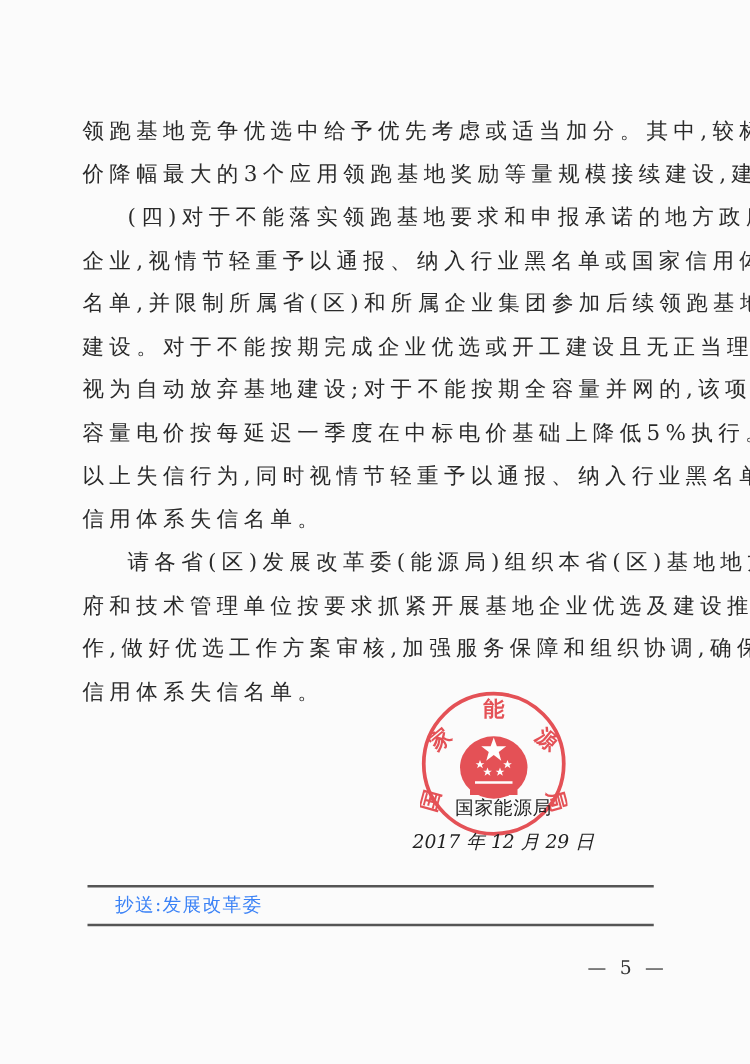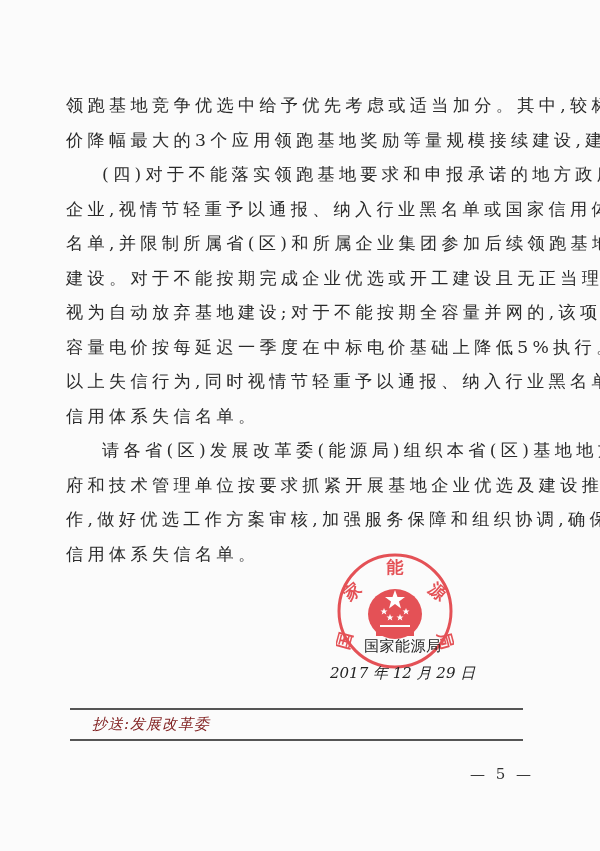--- a/index.html
+++ b/index.html
@@ -24,21 +24,21 @@
   .sig-date { letter-spacing: 0px; font-style: italic; }
   .seal {
     position: absolute; left: 336px; top: 552px; width: 118px; height: 118px;
     opacity: 0.85;
   }
   .rule { position: absolute; left: 70px; width: 453px; height: 1.5px; background: #555; }
   .rule.top { top: 708px; }
   .rule.bottom { top: 739px; }
   .cc {
     position: absolute; left: 92px; top: 712px; font-size: 15px; line-height: 24px;
-    letter-spacing: 1px; color: #7f1d1d; font-style: italic;
+    letter-spacing: 1px; color: #3b82f6;
   }
   .page-num {
     position: absolute; left: 470px; top: 765px; font-size: 15px; color: #333;
     letter-spacing: 3px;
   }
 </style>
 </head>
 <body>
 
 <div class="page">

